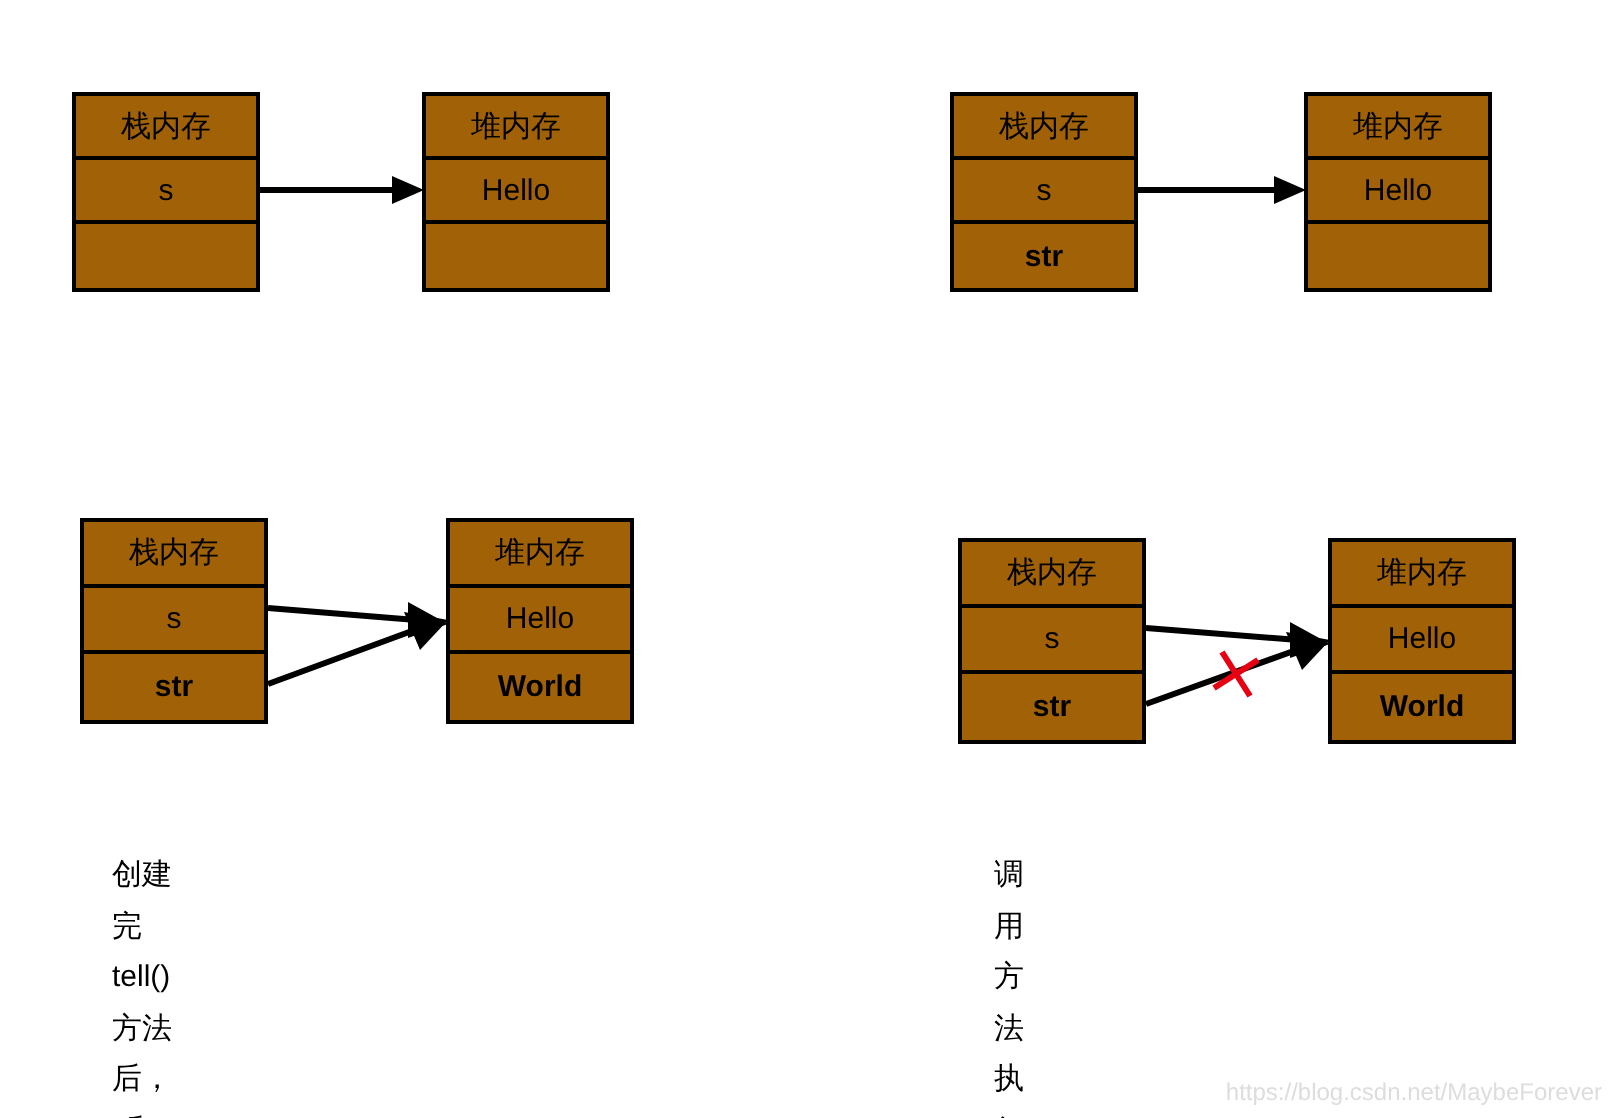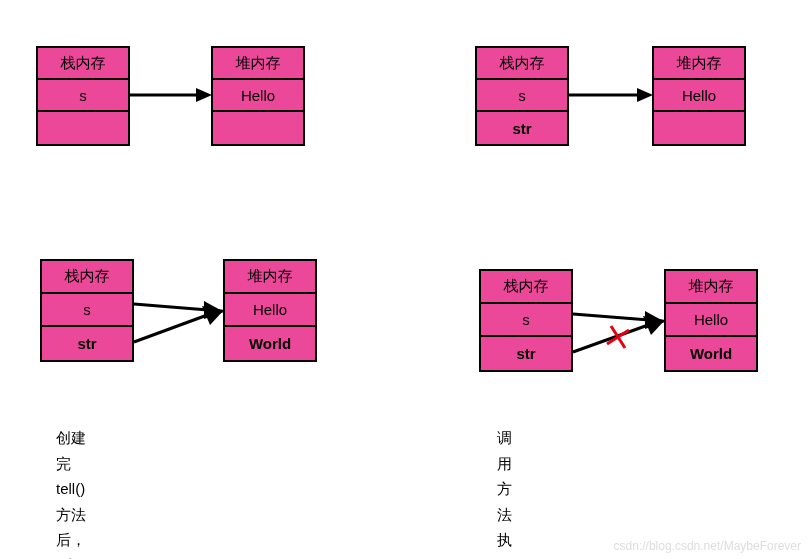--- a/index.html
+++ b/index.html
@@ -11,21 +11,21 @@
     width: 809px;
     height: 559px;
     position: relative;
   }
   .diagram {
     position: absolute;
   }
   .box {
     position: absolute;
     border: 2px solid #000;
-    background: #ec4899;
+    background: #a16207;
   }
   .cell {
     border-bottom: 2px solid #000;
     text-align: center;
     display: flex;
     align-items: center;
     justify-content: center;
     font-size: 15px;
   }
   .cell:last-child { border-bottom: none; font-weight: bold; }
@@ -128,13 +128,13 @@
     <polygon points="92,10 70,6 78,25" fill="#000"></polygon>
     <line x1="38" y1="16" x2="52" y2="38" stroke="#e60012" stroke-width="3"></line>
     <line x1="34" y1="34" x2="56" y2="20" stroke="#e60012" stroke-width="3"></line>
   </svg>
   <div class="caption" style="left:497px; top:425px;">
     <div>调用方法执行</div>
 
   </div>
 </div>
 
-<div class="watermark">csdn://blog.csdn.net/MaybeForever</div>
+<div class="watermark">https://blog.csdn.net/MaybeForever</div>
 
 </body></html>

